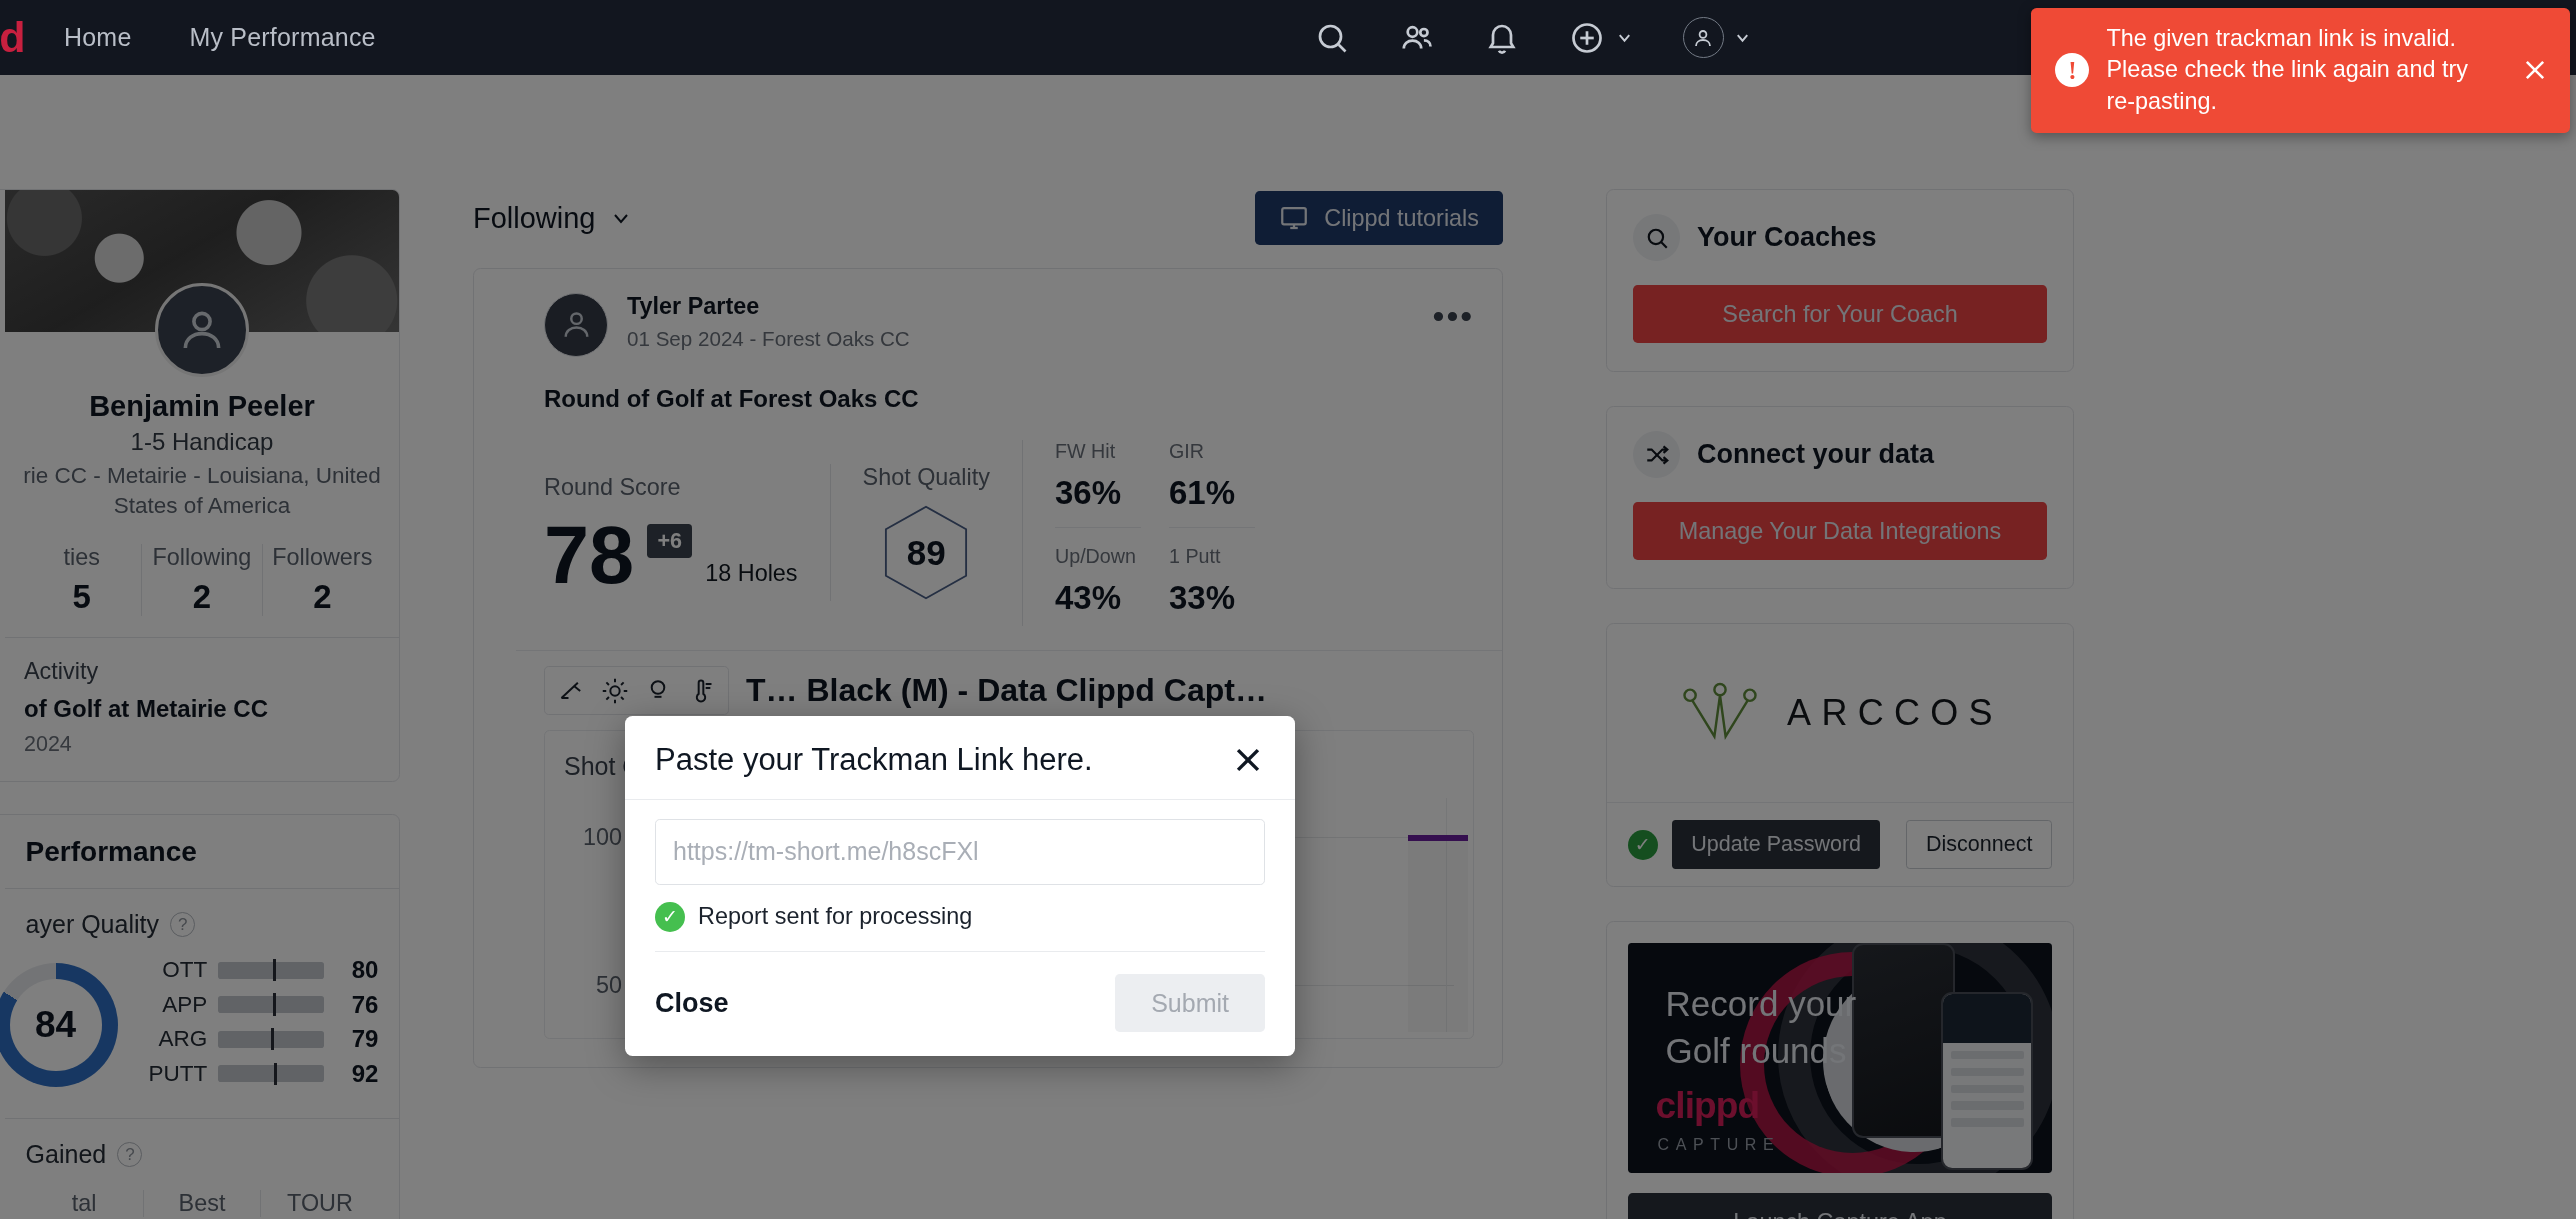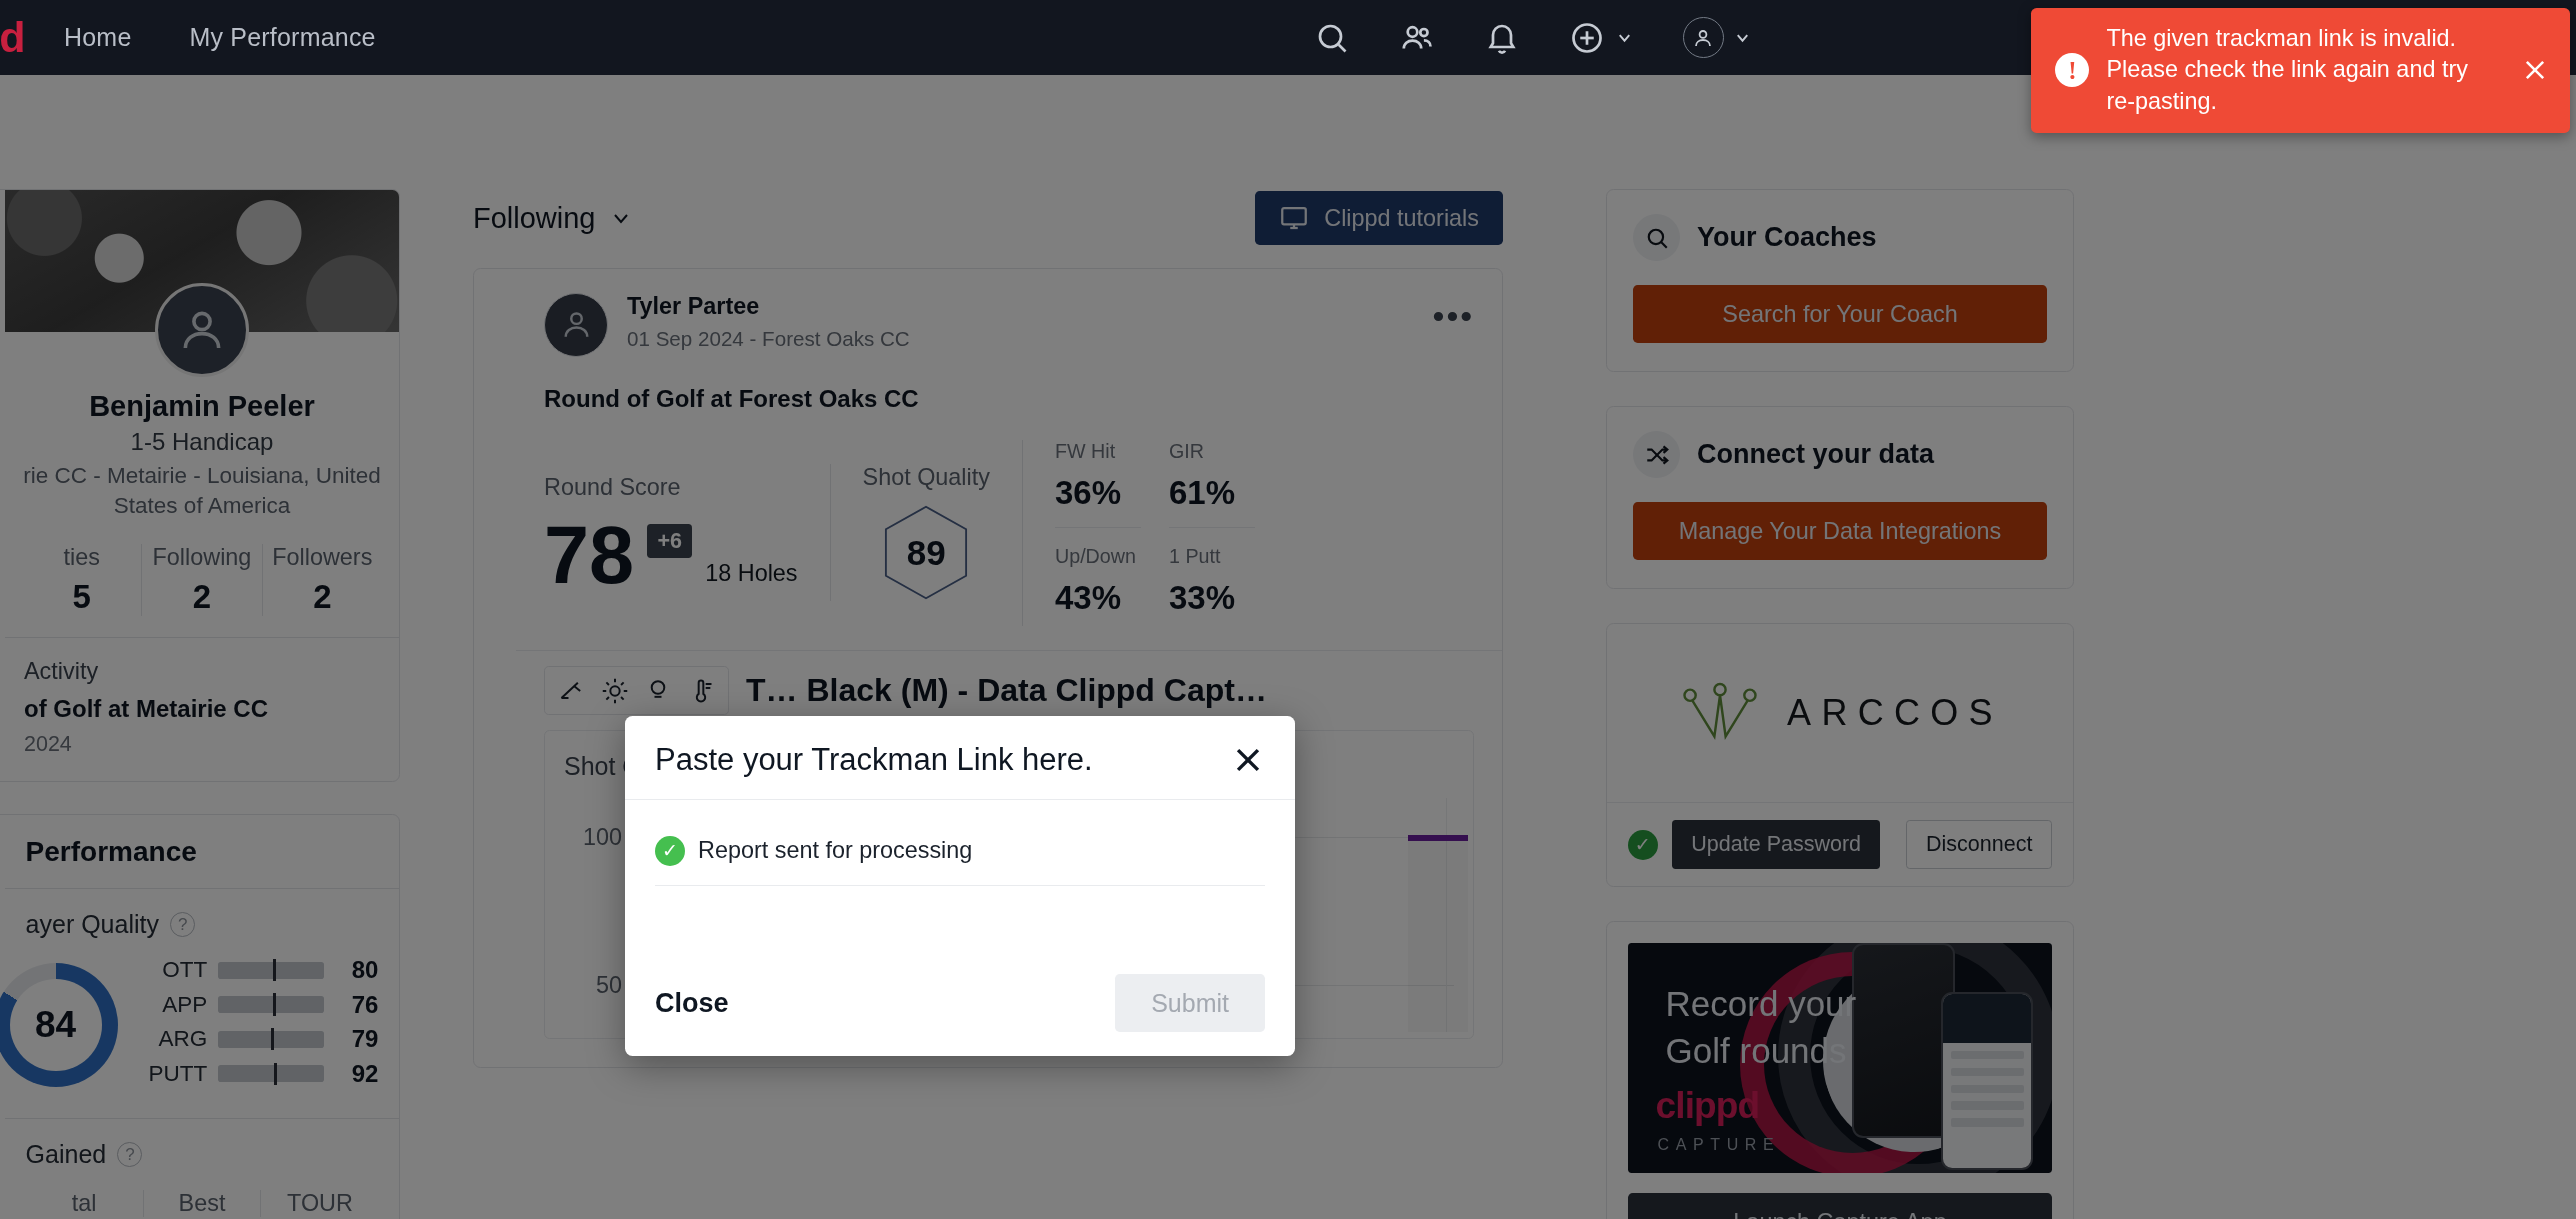--- a/index.html
+++ b/index.html
@@ -235,21 +235,21 @@
   .r-card { padding: 0; margin-bottom: 34px; }
   .r-head { display: flex; align-items: center; gap: 17px; padding: 24px 26px 0; }
   .r-ico {
     width: 47px; height: 47px; border-radius: 50%; background: #eef0f3;
     display: flex; align-items: center; justify-content: center; color: #10161f;
   }
   .r-ico svg { width: 26px; height: 26px; display: block; }
   .r-title { font-size: 27px; font-weight: 700; color: #0f1722; }
   .r-btn {
     display: block; width: calc(100% - 52px); margin: 24px 26px 28px;
-    background: #c2410c; color: #e7eaf0; border: none; border-radius: 4.7px;
+    background: #ef4444; color: #e7eaf0; border: none; border-radius: 4.7px;
     height: 58px; font-size: 23.4px; cursor: pointer;
     font-family: "Liberation Sans", sans-serif;
   }
   .arccos-card { padding: 0; }
   .arccos-logo {
     height: 178px; display: flex; align-items: center; justify-content: center; gap: 24px;
   }
   .arccos-logo svg { width: 86px; height: 62px; display: block; }
   .arccos-word { font-size: 36px; letter-spacing: 10.3px; color: #14181d; }
   .arccos-foot {
@@ -761,20 +761,21 @@
     <div class="modal-head">
       <span class="modal-title">Paste your Trackman Link here.</span>
       <span class="modal-x">
         <svg viewBox="0 0 24 24" fill="none" stroke="currentColor" stroke-width="2.4">
             <line x1="5" y1="5" x2="19" y2="19"></line>
             <line x1="19" y1="5" x2="5" y2="19"></line>
           </svg>
       </span>
     </div>
     <div class="modal-body">
+      <input class="link-input" type="text" value="" placeholder="https://tm-short.me/h8scFXl" style="">
       <div class="status-row">
         <span class="status-dot">✓</span>
         <span class="status-txt">Report sent for processing</span>
       </div>
     </div>
     <div class="modal-foot">
       <button class="close-btn">Close</button>
       <button class="submit-btn">Submit</button>
     </div>
   </div>

